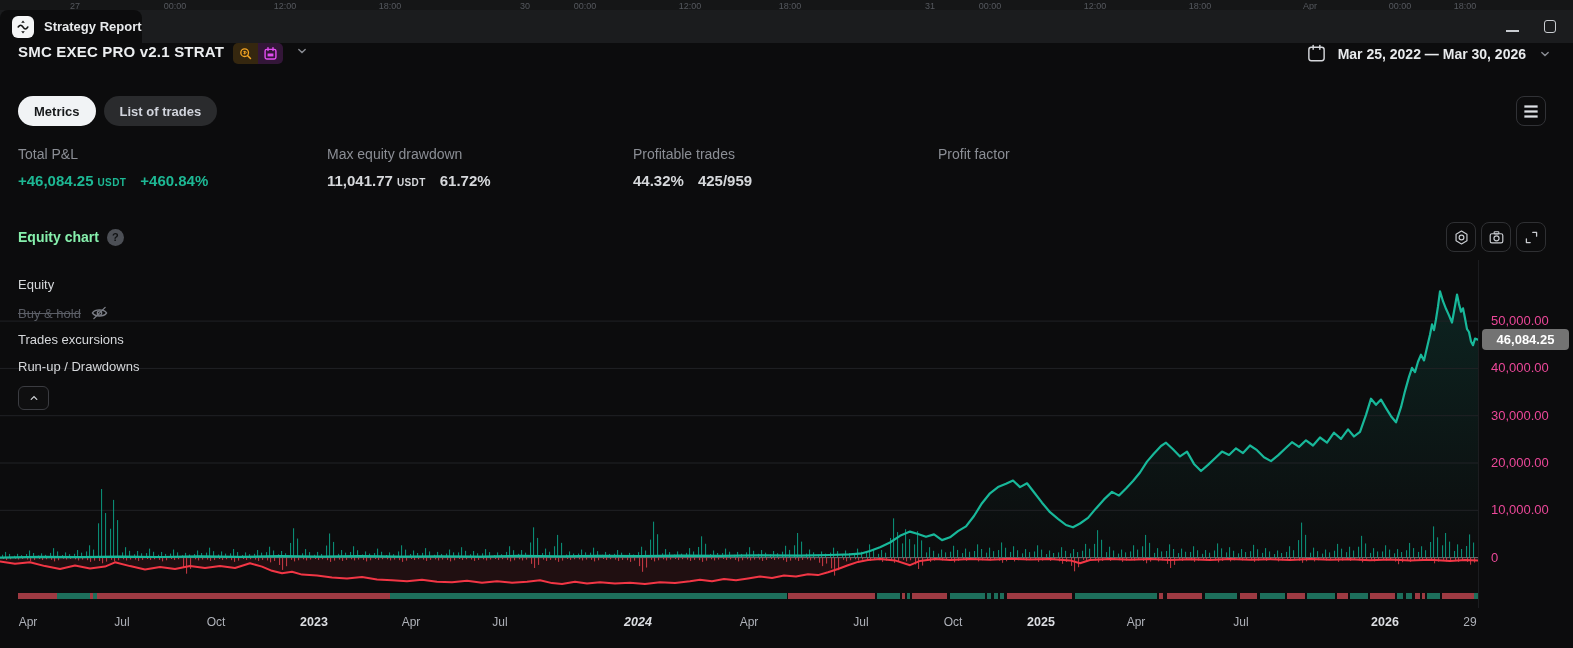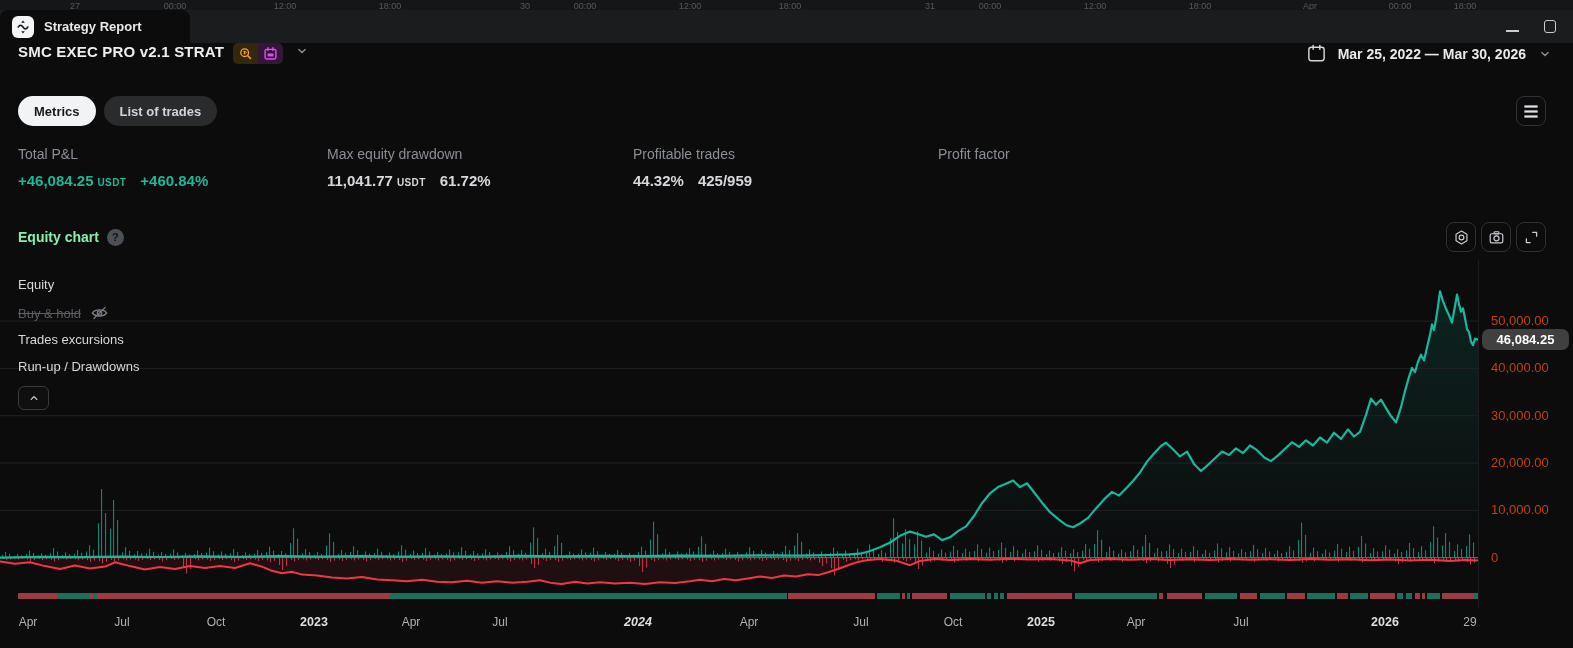--- a/index.html
+++ b/index.html
@@ -7,21 +7,21 @@
   .screen {
     position:relative; width:1573px; height:648px; overflow:hidden;
     background:#0c0c0d; font-family:"Liberation Sans", sans-serif;
     color:#d6d8db; -webkit-font-smoothing:antialiased;
   }
   
   .top-strip { position:relative; height:10px; background:#151617; overflow:hidden; }
   .top-strip span { position:absolute; top:1px; font-size:9px; color:#55585e; transform:translateX(-50%); }
   
   .tab-bar { position:relative; height:33px; background:#1b1c1e; display:flex; align-items:stretch; }
-  .tab { display:flex; align-items:center; gap:10px; width:190px; padding:0 12px;
+  .tab { display:flex; align-items:center; gap:10px; width:142px; padding:0 12px;
          background:#0c0c0d; border-radius:8px 8px 0 0; cursor:default; }
   .tab-icon { width:22px; height:22px; background:#f4f5f6; border-radius:6px; display:flex; align-items:center; justify-content:center; flex:0 0 auto; }
   .tab-label { font-size:13px; font-weight:700; color:#e8eaec; white-space:nowrap; }
   .win-controls { position:absolute; right:14px; top:0; height:33px; display:flex; align-items:center; gap:20px; }
   .win-btn { display:flex; align-items:center; justify-content:center; width:18px; height:18px; }
   .min-glyph { width:13px; height:2px; background:#c9ccd1; margin-top:8px; }
   .max-glyph { width:12px; height:13px; border:1.5px solid #c9ccd1; border-radius:3px; }
   
   .title-row { height:47px; display:flex; align-items:flex-start; padding:0 20px 0 18px; gap:9px; }
   .strategy-title { font-size:15px; font-weight:700; color:#eceef0; letter-spacing:.2px; }
@@ -53,21 +53,21 @@
   .chart-title { font-size:14px; font-weight:700; color:#86efac; }
   .help-badge { width:17px; height:17px; border-radius:50%; background:#4c4f55; color:#101214;
                 font-size:11px; font-weight:700; display:flex; align-items:center; justify-content:center; }
   .chart-tools { margin-left:auto; display:flex; gap:5px; }
   .tool-btn { width:30px; height:30px; border:1px solid #2f3033; border-radius:8px; background:transparent;
               display:flex; align-items:center; justify-content:center; cursor:pointer; }
   
   .chart-area { position:relative; height:388px; }
   .chart-svg { position:absolute; left:0; top:0; }
   .y-pane { position:absolute; left:1478px; top:0; width:95px; height:348px; border-left:1px solid #1c1d20; }
-  .y-tick { position:absolute; left:12px; font-size:13px; color:#c2410c; }
+  .y-tick { position:absolute; left:12px; font-size:13px; color:#ec4899; }
   .y-badge { position:absolute; left:3px; right:4px; height:21px; border-radius:4px;
              display:flex; align-items:center; justify-content:center;
              font-size:13px; font-weight:700; color:#fff; }
   .x-axis { position:absolute; left:0; top:352px; width:1478px; height:20px; }
   .x-lab { position:absolute; top:3px; transform:translateX(-50%); font-size:12px; color:#aeb1b8; }
   .x-lab.bold { font-weight:700; color:#dcdee2; font-size:12.5px; }
   
   .legend { position:absolute; left:18px; top:0; }
   .legend-row { position:absolute; display:flex; align-items:center; gap:9px; white-space:nowrap; font-size:13px; color:#d6d8db; cursor:pointer; }
   .legend-row.hidden-series { color:#5b5e66; text-decoration:line-through; }
@@ -1012,21 +1012,21 @@
         <rect x="1474" y="333" width="4" height="6" fill="#1d6f5b"></rect>
       </svg>
 
     <div class="y-pane" id="yPane">
         <div class="y-tick" style="top: 53.1px;">50,000.00</div>
         <div class="y-tick" style="top: 100.4px;">40,000.00</div>
         <div class="y-tick" style="top: 147.7px;">30,000.00</div>
         <div class="y-tick" style="top: 195px;">20,000.00</div>
         <div class="y-tick" style="top: 242.3px;">10,000.00</div>
         <div class="y-tick" style="top: 289.6px;">0</div>
-        <div class="y-badge" style="top: 69.1215px; background: #404040; border-radius: 7px;">46,084.25</div>
+        <div class="y-badge" style="top: 69.1215px; background: #737373;">46,084.25</div>
       </div>
     <div class="x-axis" id="xAxis">
         <div class="x-lab" style="left: 28px;">Apr</div>
         <div class="x-lab" style="left: 122px;">Jul</div>
         <div class="x-lab" style="left: 216px;">Oct</div>
         <div class="x-lab bold" style="left: 314px;">2023</div>
         <div class="x-lab" style="left: 411px;">Apr</div>
         <div class="x-lab" style="left: 500px;">Jul</div>
         <div class="x-lab bold" style="left: 638px; font-style: italic;">2024</div>
         <div class="x-lab" style="left: 749px;">Apr</div>

